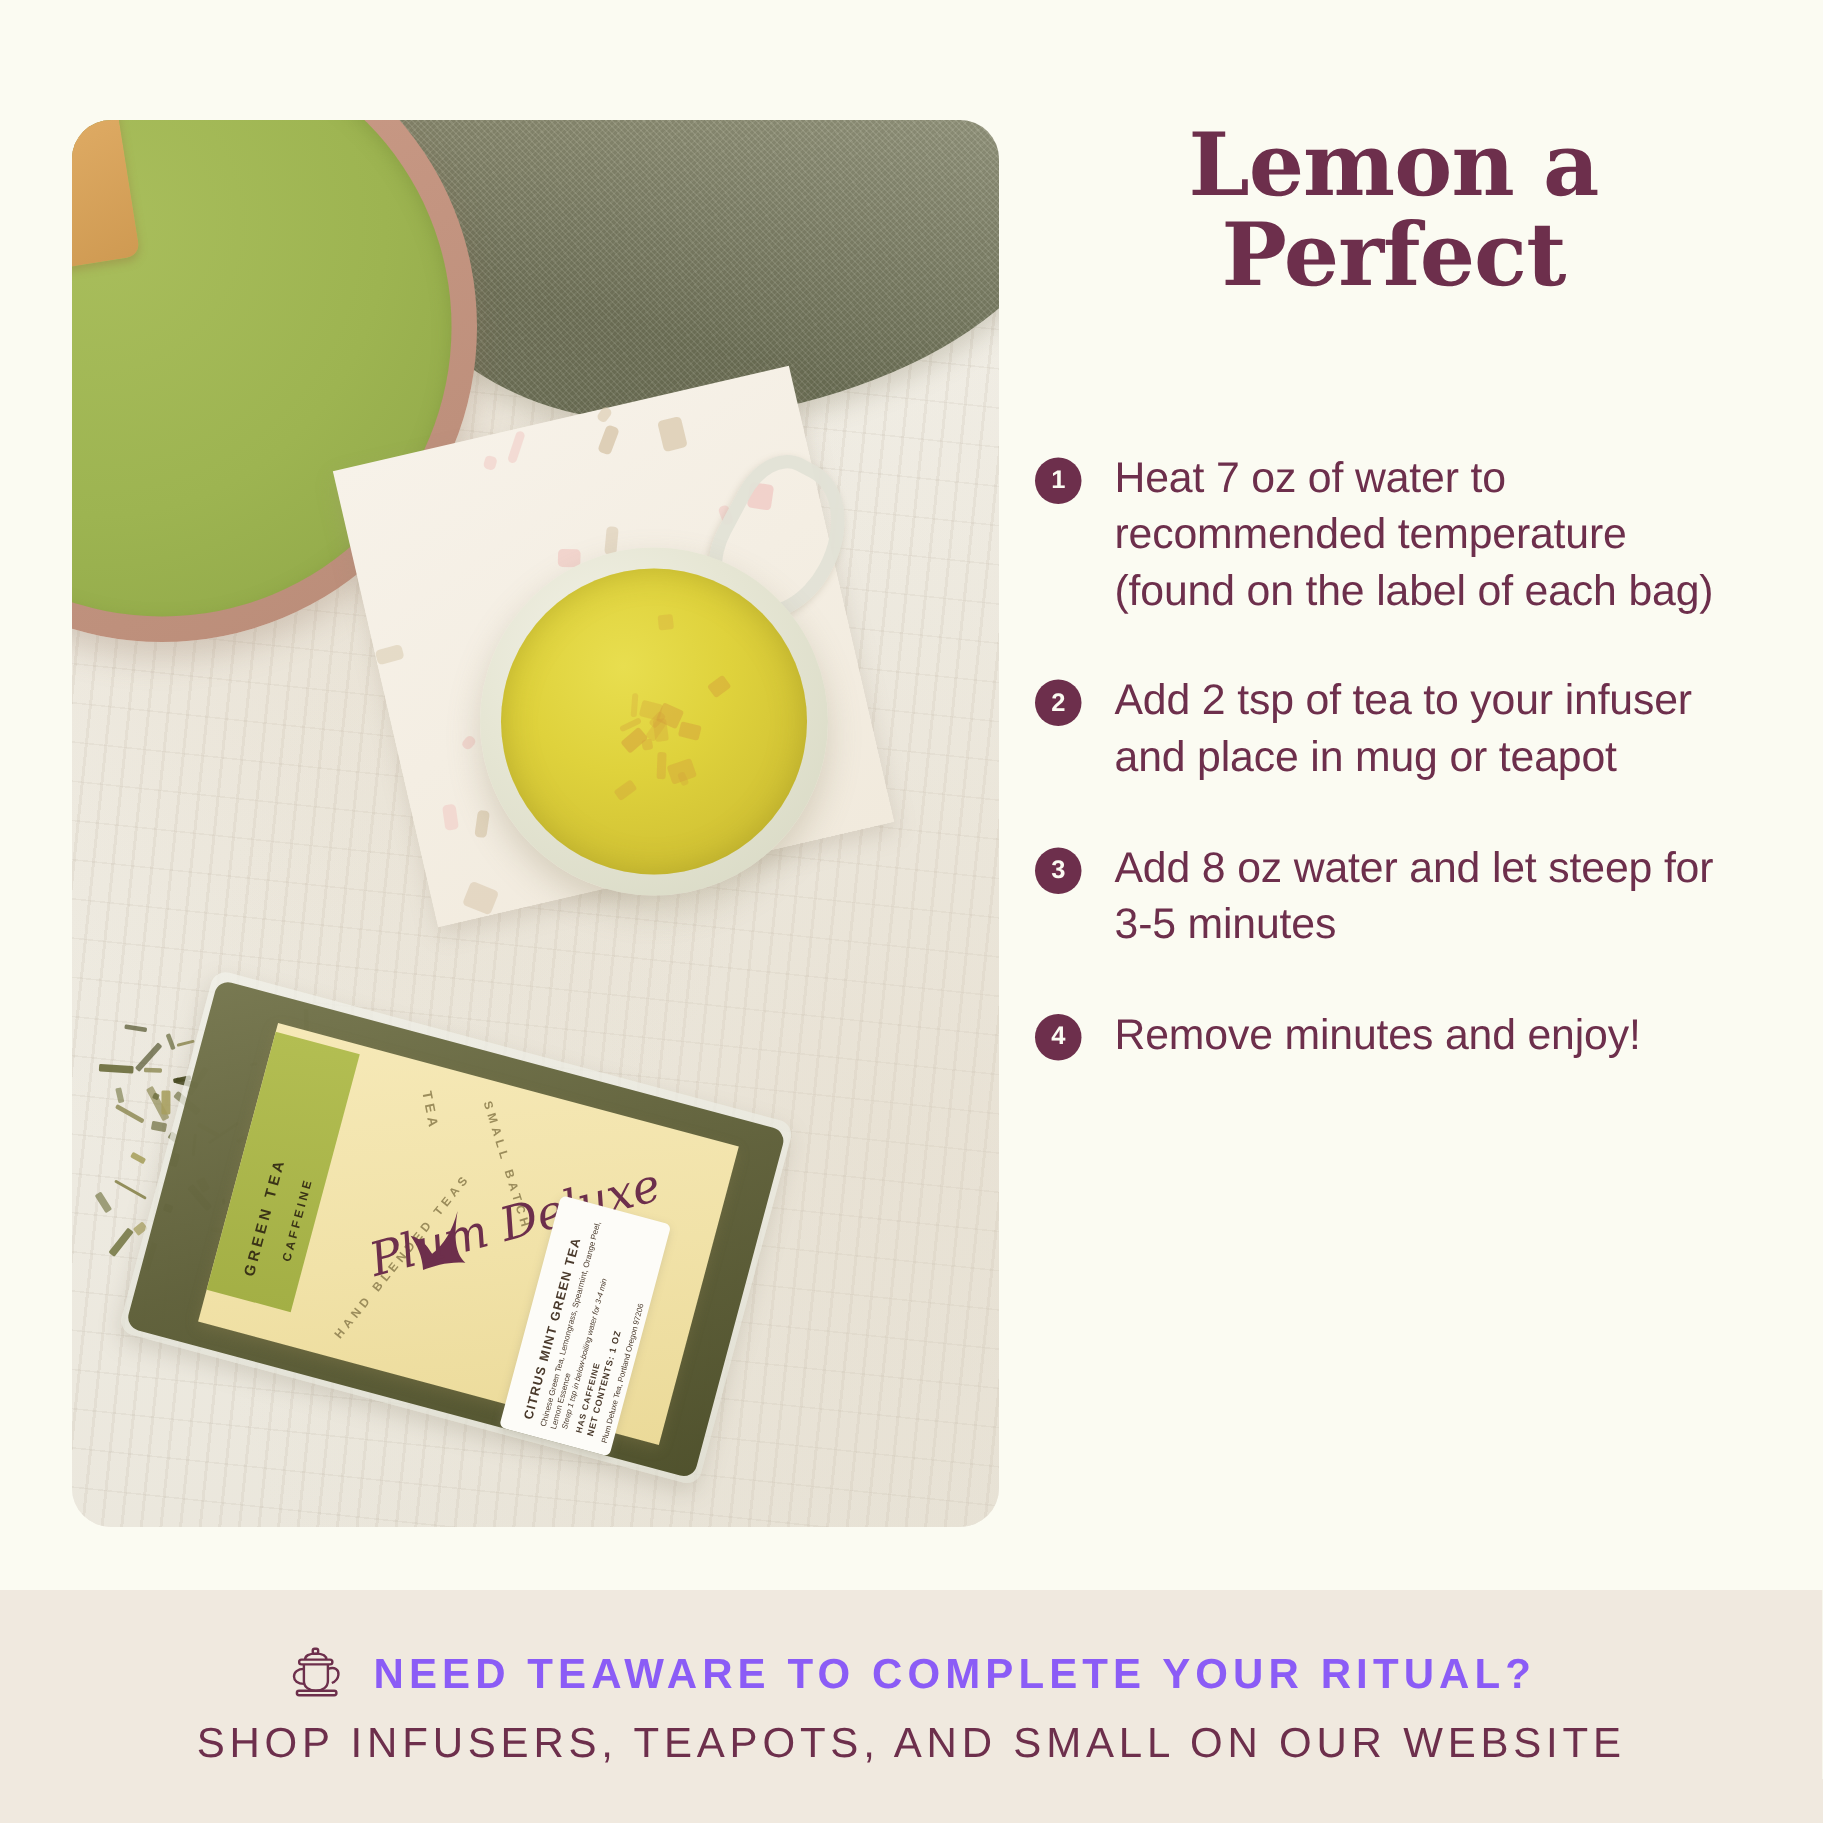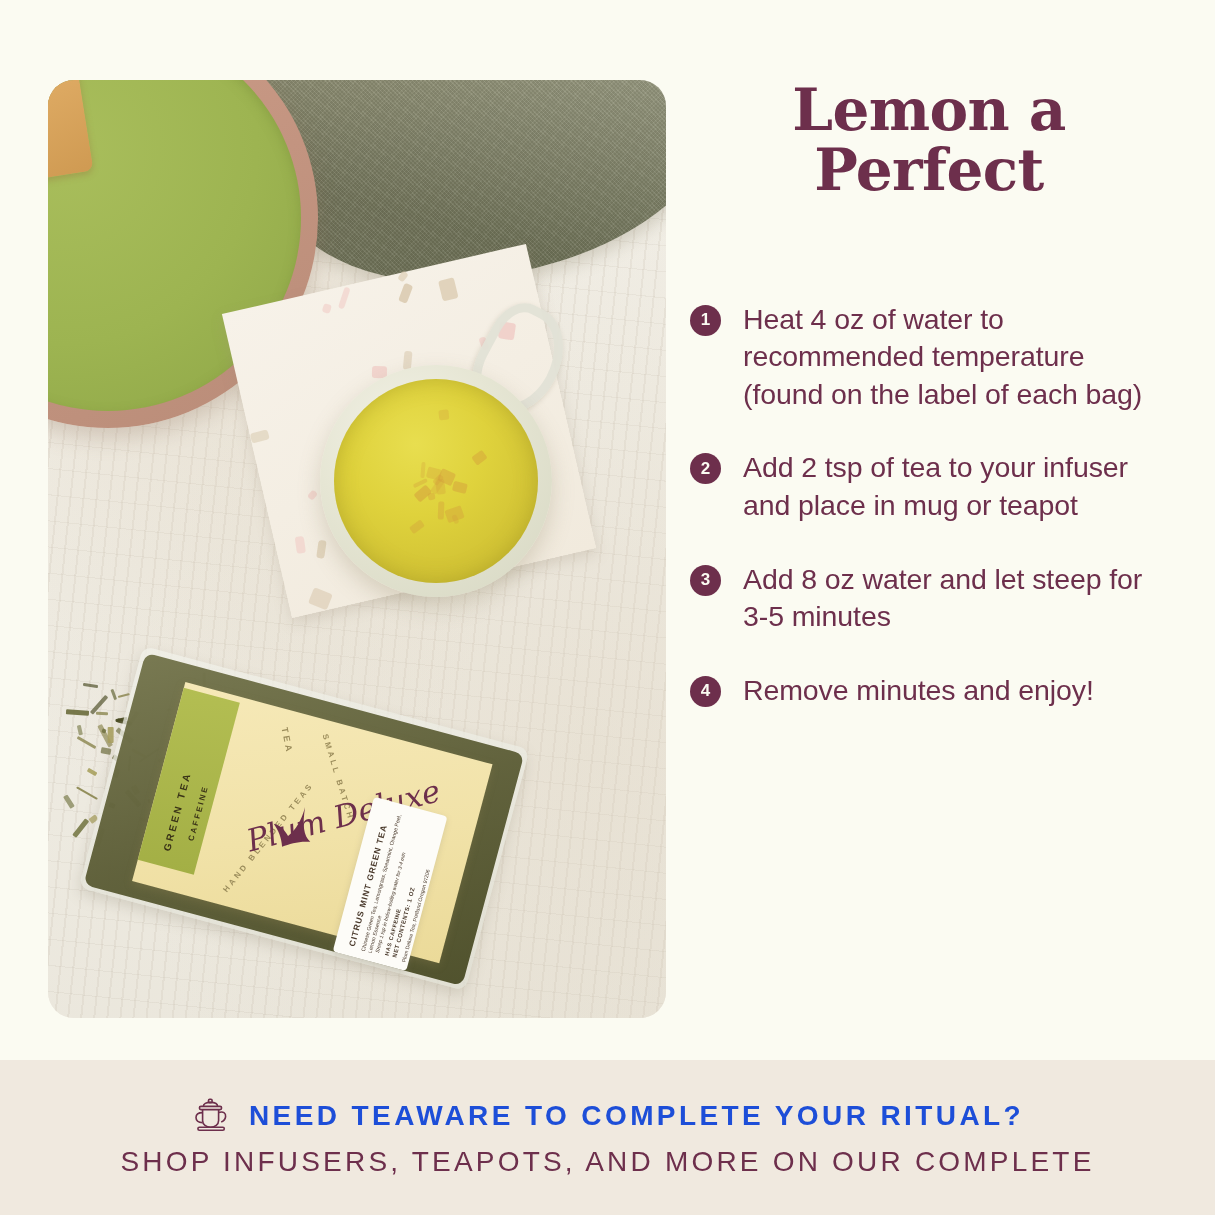--- a/index.html
+++ b/index.html
@@ -228,21 +228,21 @@
   
   .footer{
     position:absolute;left:0;bottom:0;width:1215px;height:155px;
     background:#F0E9DF;
     display:flex;flex-direction:column;align-items:center;justify-content:center;
   }
   .foot-row{
     display:flex;align-items:center;justify-content:center;gap:16px;
   }
   .foot-1{
-    color:#1d4ed8;font-size:28px;font-weight:700;letter-spacing:3.4px;
+    color:#8b5cf6;font-size:28px;font-weight:700;letter-spacing:3.4px;
     white-space:nowrap;
   }
   .foot-2{
     color:#6D2F4C;font-size:28px;font-weight:400;letter-spacing:3.2px;
     white-space:nowrap;margin-top:12px;
   }
   .teapot-icon{display:block;}
 </style>
 </head>
 <body>
@@ -405,21 +405,21 @@
   </div>
 
   <div class="content">
     <h1 class="headline">
       <span>Lemon a Perfect</span>
     </h1>
 
     <ul class="steps">
       <li class="step">
         <span class="badge">1</span>
-        <span class="step-text">Heat 4 oz of water to recommended temperature (found on the label of each bag)</span>
+        <span class="step-text">Heat 7 oz of water to recommended temperature (found on the label of each bag)</span>
       </li>
       <li class="step">
         <span class="badge">2</span>
         <span class="step-text">Add 2 tsp of tea to your infuser and place in mug or teapot</span>
       </li>
       <li class="step">
         <span class="badge">3</span>
         <span class="step-text">Add 8 oz water and let steep for 3-5 minutes</span>
       </li>
       <li class="step">
@@ -437,16 +437,16 @@
           <path d="M10 8.4 h19 a1.6 1.6 0 0 1 0 3.2 h-19 a1.6 1.6 0 0 1 0 -3.2 z"></path>
           <path d="M12.4 8.4 c0 -2.6 2.6 -4 7.1 -4 s7.1 1.4 7.1 4"></path>
           <path d="M11.6 12 v10.6 c0 4 3.6 6.6 8 6.6 s8 -2.6 8 -6.6 V12"></path>
           <path d="M11.6 14.6 c-4.2 0 -6.6 2.2 -6.6 5 s2.4 5 6.6 5"></path>
           <path d="M27.6 14.6 c4.6 -1.6 7.4 0.4 7 4 c-0.3 2.8 -2.4 4.6 -4.4 5.4"></path>
           <path d="M8.4 29.2 h23.4 a1.5 1.5 0 0 1 0 3 h-23.4 a1.5 1.5 0 0 1 0 -3 z"></path>
         </g>
       </svg>
       <span class="foot-1">NEED TEAWARE TO COMPLETE YOUR RITUAL?</span>
     </div>
-    <div class="foot-2">SHOP INFUSERS, TEAPOTS, AND MORE ON OUR COMPLETE</div>
+    <div class="foot-2">SHOP INFUSERS, TEAPOTS, AND SMALL ON OUR WEBSITE</div>
   </div>
 
 </div>
 
 </body></html>

